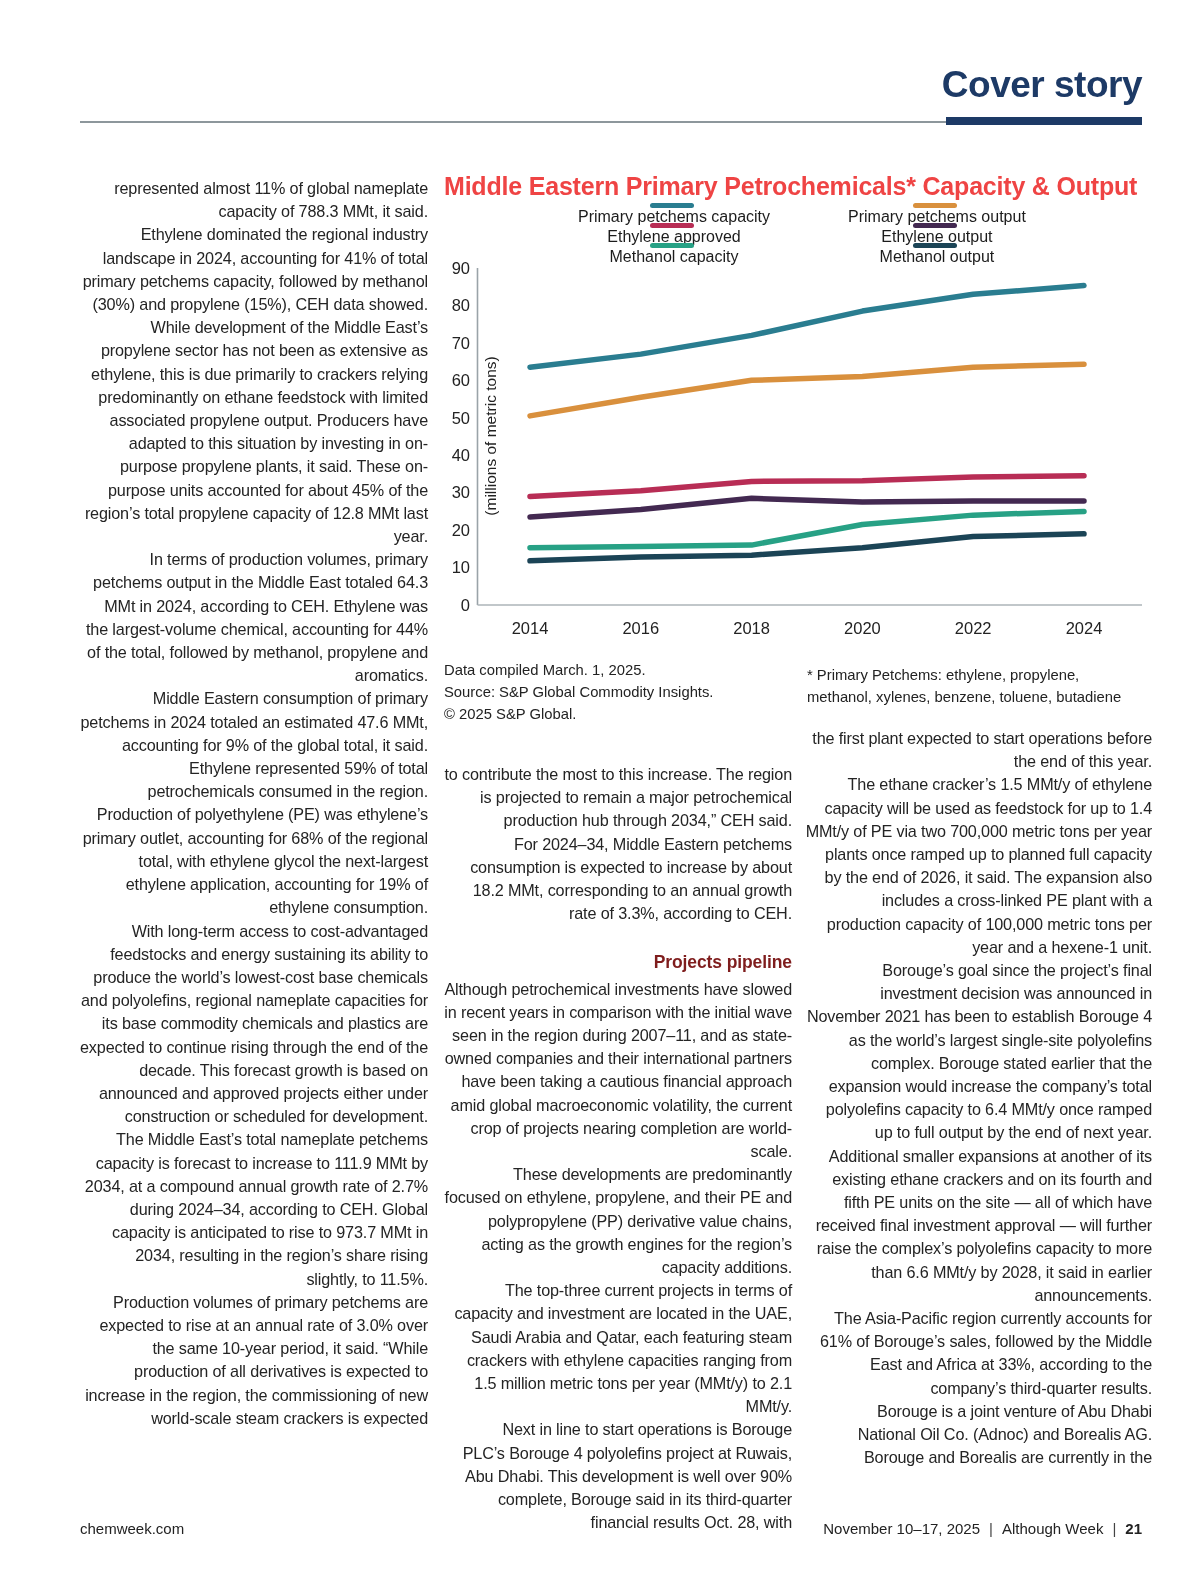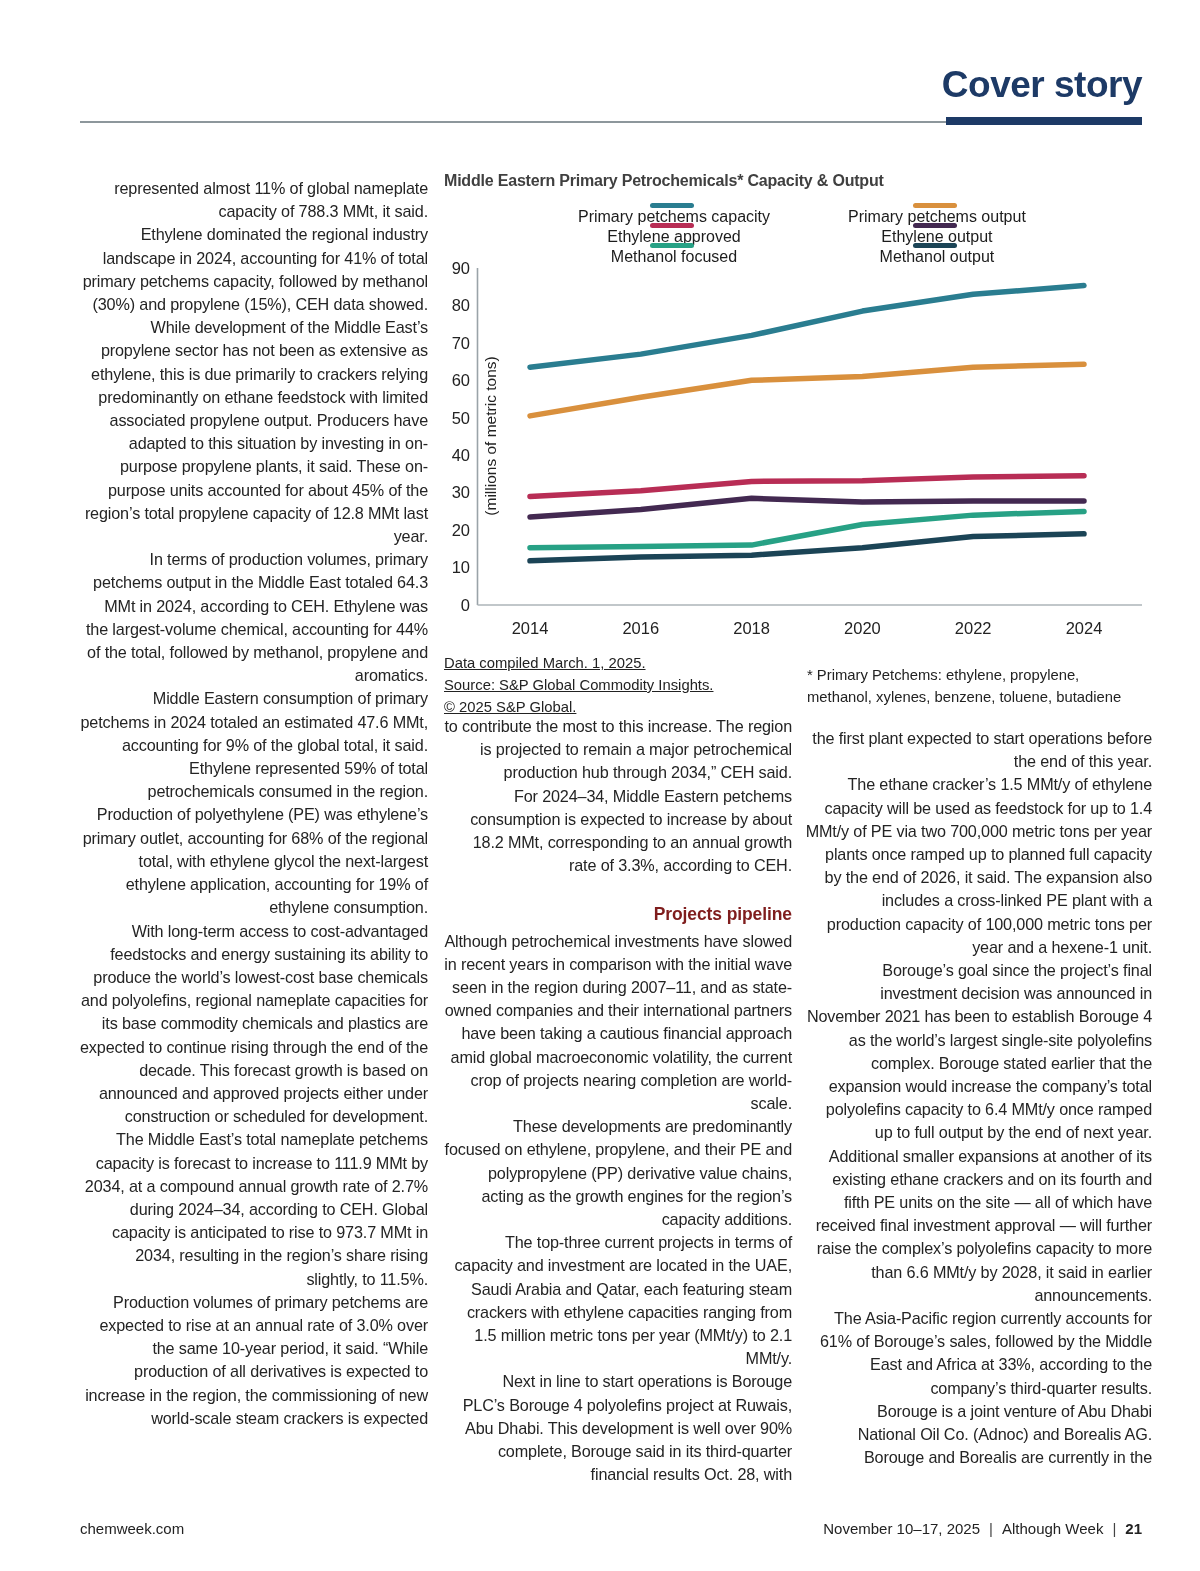--- a/index.html
+++ b/index.html
@@ -11,37 +11,37 @@
                color:#1d3a66;letter-spacing:-0.5px;}
   .rule{position:absolute;top:121px;left:68px;right:70px;height:2px;background:#8d979c;}
   .rule-accent{position:absolute;top:117px;right:70px;width:196px;height:8px;background:#1d3a66;}
 
   
   .col{position:absolute;width:348px;font-size:16.2px;line-height:23.2px;
        letter-spacing:-0.15px;color:#242424;text-align:right;}
   .col p{margin:0;}
   .col p.indent{text-indent:22px;}
   .col-left{left:68px;top:177px;}
-  .col-middle{left:432px;top:715px;}
+  .col-middle{left:432px;top:763px;}
   .col-right{left:792px;top:727px;}
   .subhead{margin:26px 0 3px 0;font-weight:700;color:#7f1d1d;font-size:17.5px;letter-spacing:-0.1px;}
 
   
   .chart{position:absolute;left:432px;top:172px;width:704px;height:545px;}
-  .chart-title{font-size:16px;font-weight:700;color:#404040;letter-spacing:-0.2px;}
+  .chart-title{font-size:25px;font-weight:700;color:#ef4444;letter-spacing:-0.2px;}
   .legend{position:absolute;top:31px;left:56px;display:flex;}
   .legend-col{display:flex;flex-direction:column;}
   .legend-col.first{width:348px;}
   .legend-item{display:flex;align-items:center;height:20px;flex-direction:column;}
   .legend-swatch{width:44px;height:5px;border-radius:2.5px;margin-right:4px;flex:0 0 auto;}
   .legend-label{font-size:16px;color:#1c1c1c;white-space:nowrap;}
   svg.plot{position:absolute;left:0;top:88px;}
   svg.plot text{font-family:"Liberation Sans",sans-serif;fill:#222;}
   .notes{position:absolute;top:472px;left:0;width:704px;font-size:14.8px;line-height:22px;color:#222;}
-  .notes-left{position:absolute;left:0;top:8px;width:350px;text-decoration:underline;}
+  .notes-left{position:absolute;left:0;top:15px;width:350px;}
   .note-right{position:absolute;left:363px;top:20px;width:316px;}
 
   
   .footer{position:absolute;left:68px;right:70px;top:1520px;font-size:15px;color:#222;
           display:flex;justify-content:space-between;align-items:flex-start;}
   .footer .sep{margin:0 9px;color:#444;}
   .footer .pg{font-weight:700;}
 </style>
 </head>
 <body>
@@ -70,21 +70,21 @@
           <div class="legend-item">
             <span class="legend-swatch" style="background: rgb(42, 125, 144);"></span>
             <span class="legend-label">Primary petchems capacity</span>
           </div>
           <div class="legend-item">
             <span class="legend-swatch" style="background: rgb(184, 45, 85);"></span>
             <span class="legend-label">Ethylene approved</span>
           </div>
           <div class="legend-item">
             <span class="legend-swatch" style="background: rgb(39, 161, 133);"></span>
-            <span class="legend-label">Methanol focused</span>
+            <span class="legend-label">Methanol capacity</span>
           </div>
         </div>
         <div class="legend-col">
           <div class="legend-item">
             <span class="legend-swatch" style="background: rgb(217, 144, 61);"></span>
             <span class="legend-label">Primary petchems output</span>
           </div>
           <div class="legend-item">
             <span class="legend-swatch" style="background: rgb(67, 41, 81);"></span>
             <span class="legend-label">Ethylene output</span>

